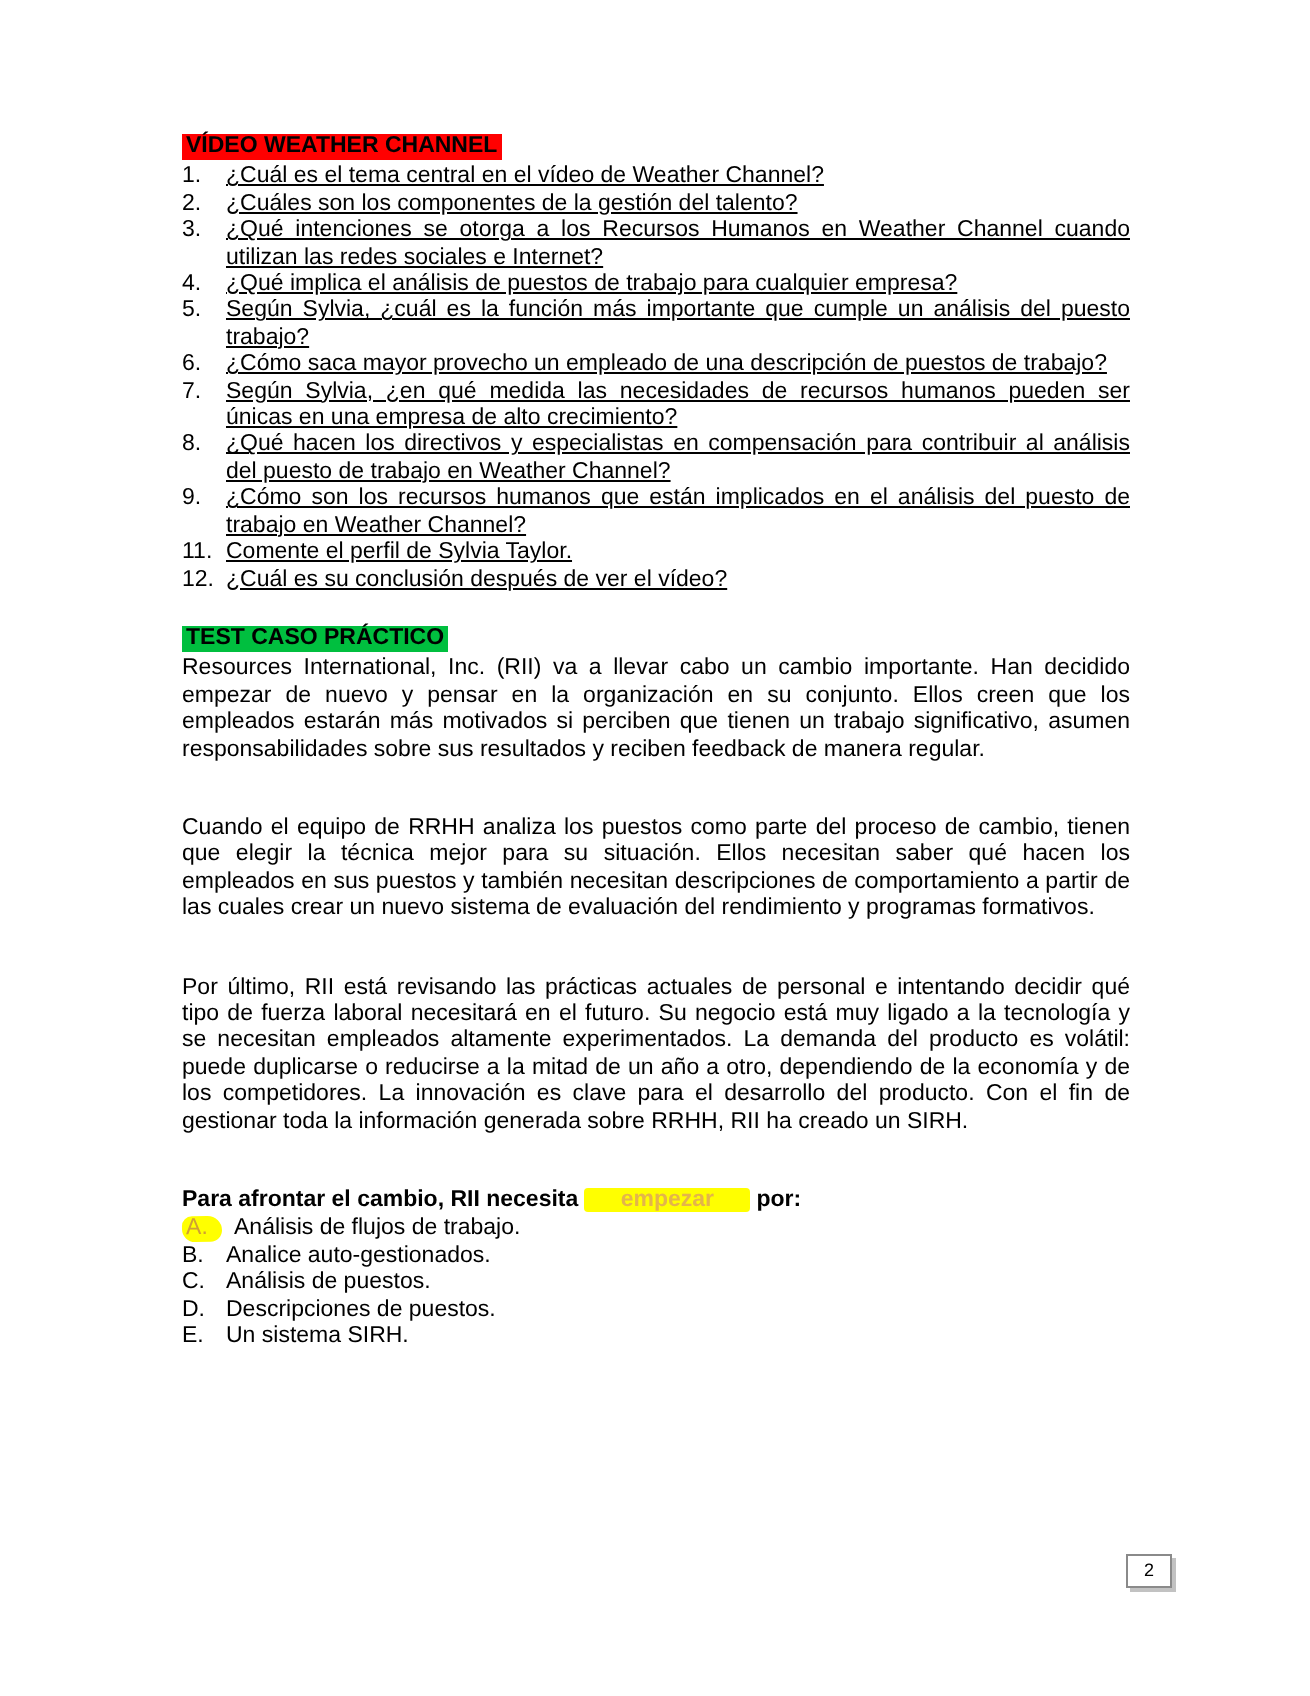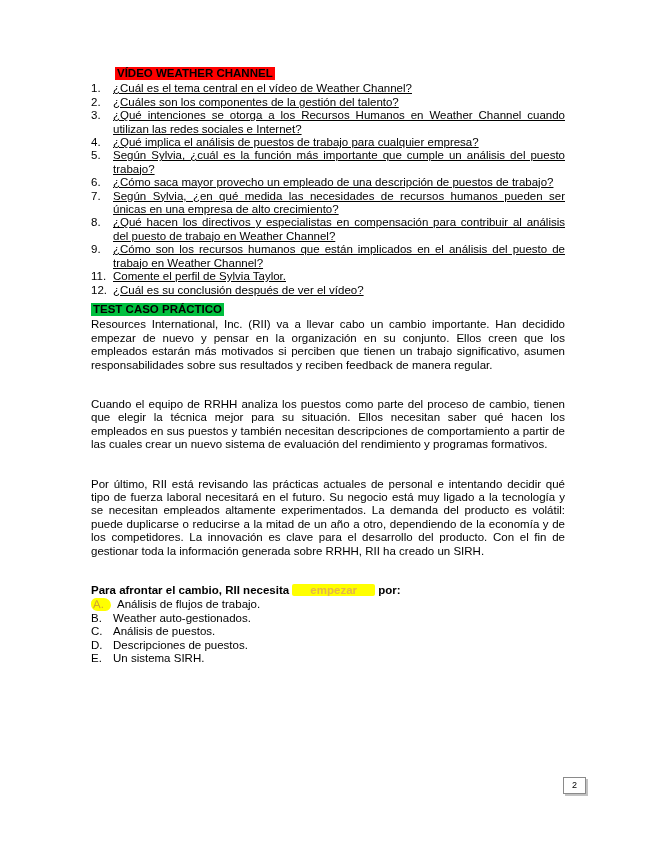--- a/index.html
+++ b/index.html
@@ -24,33 +24,33 @@
     font-size: 11.5px;
     line-height: 13.4px;
   }
   .section-title {
     display: inline-block;
     margin: 0;
     font-size: 11.5px;
     font-weight: 700;
     padding: 0 2px;
   }
-  .section-title.red   { background: var(--red_highlight, #ff0000); margin-left: 24px; }
+  .section-title.red   { background: var(--red_highlight, #ff0000); }
   .section-title.green { background: var(--green_highlight, #00bf3f); }
 
   ol.questions {
     list-style: none;
     margin: 2px 0 0 0;
     padding: 0;
   }
   ol.questions li { display: flex; }
   .qnum { flex: 0 0 22px; }
   .qtext { flex: 1; text-align: justify; text-decoration: underline; }
 
-  .section-test-title-wrap { margin-top: 6px; }
+  .section-test-title-wrap { margin-top: 16px; }
 
   p.para {
     margin: 2px 0 26px 0;
     text-align: justify;
   }
   p.para.last { margin-bottom: 26px; }
 
   .answer-question {
     font-weight: 700;
     margin: 0 0 1px 0;
@@ -163,21 +163,21 @@
 
       <p class="answer-question"><span>Para afrontar el cambio, RII necesita </span><span class="hl-word">empezar</span><span> por:</span></p>
 
       <ul class="options">
         <li>
           <span class="opt-letter hl-blob">A.</span>
           <span class="opt-text underlined">Análisis de flujos de trabajo.</span>
         </li>
         <li>
           <span class="opt-letter">B.</span>
-          <span class="opt-text">Weather auto-gestionados.</span>
+          <span class="opt-text">Analice auto-gestionados.</span>
         </li>
         <li>
           <span class="opt-letter">C.</span>
           <span class="opt-text">Análisis de puestos.</span>
         </li>
         <li>
           <span class="opt-letter">D.</span>
           <span class="opt-text">Descripciones de puestos.</span>
         </li>
         <li>

